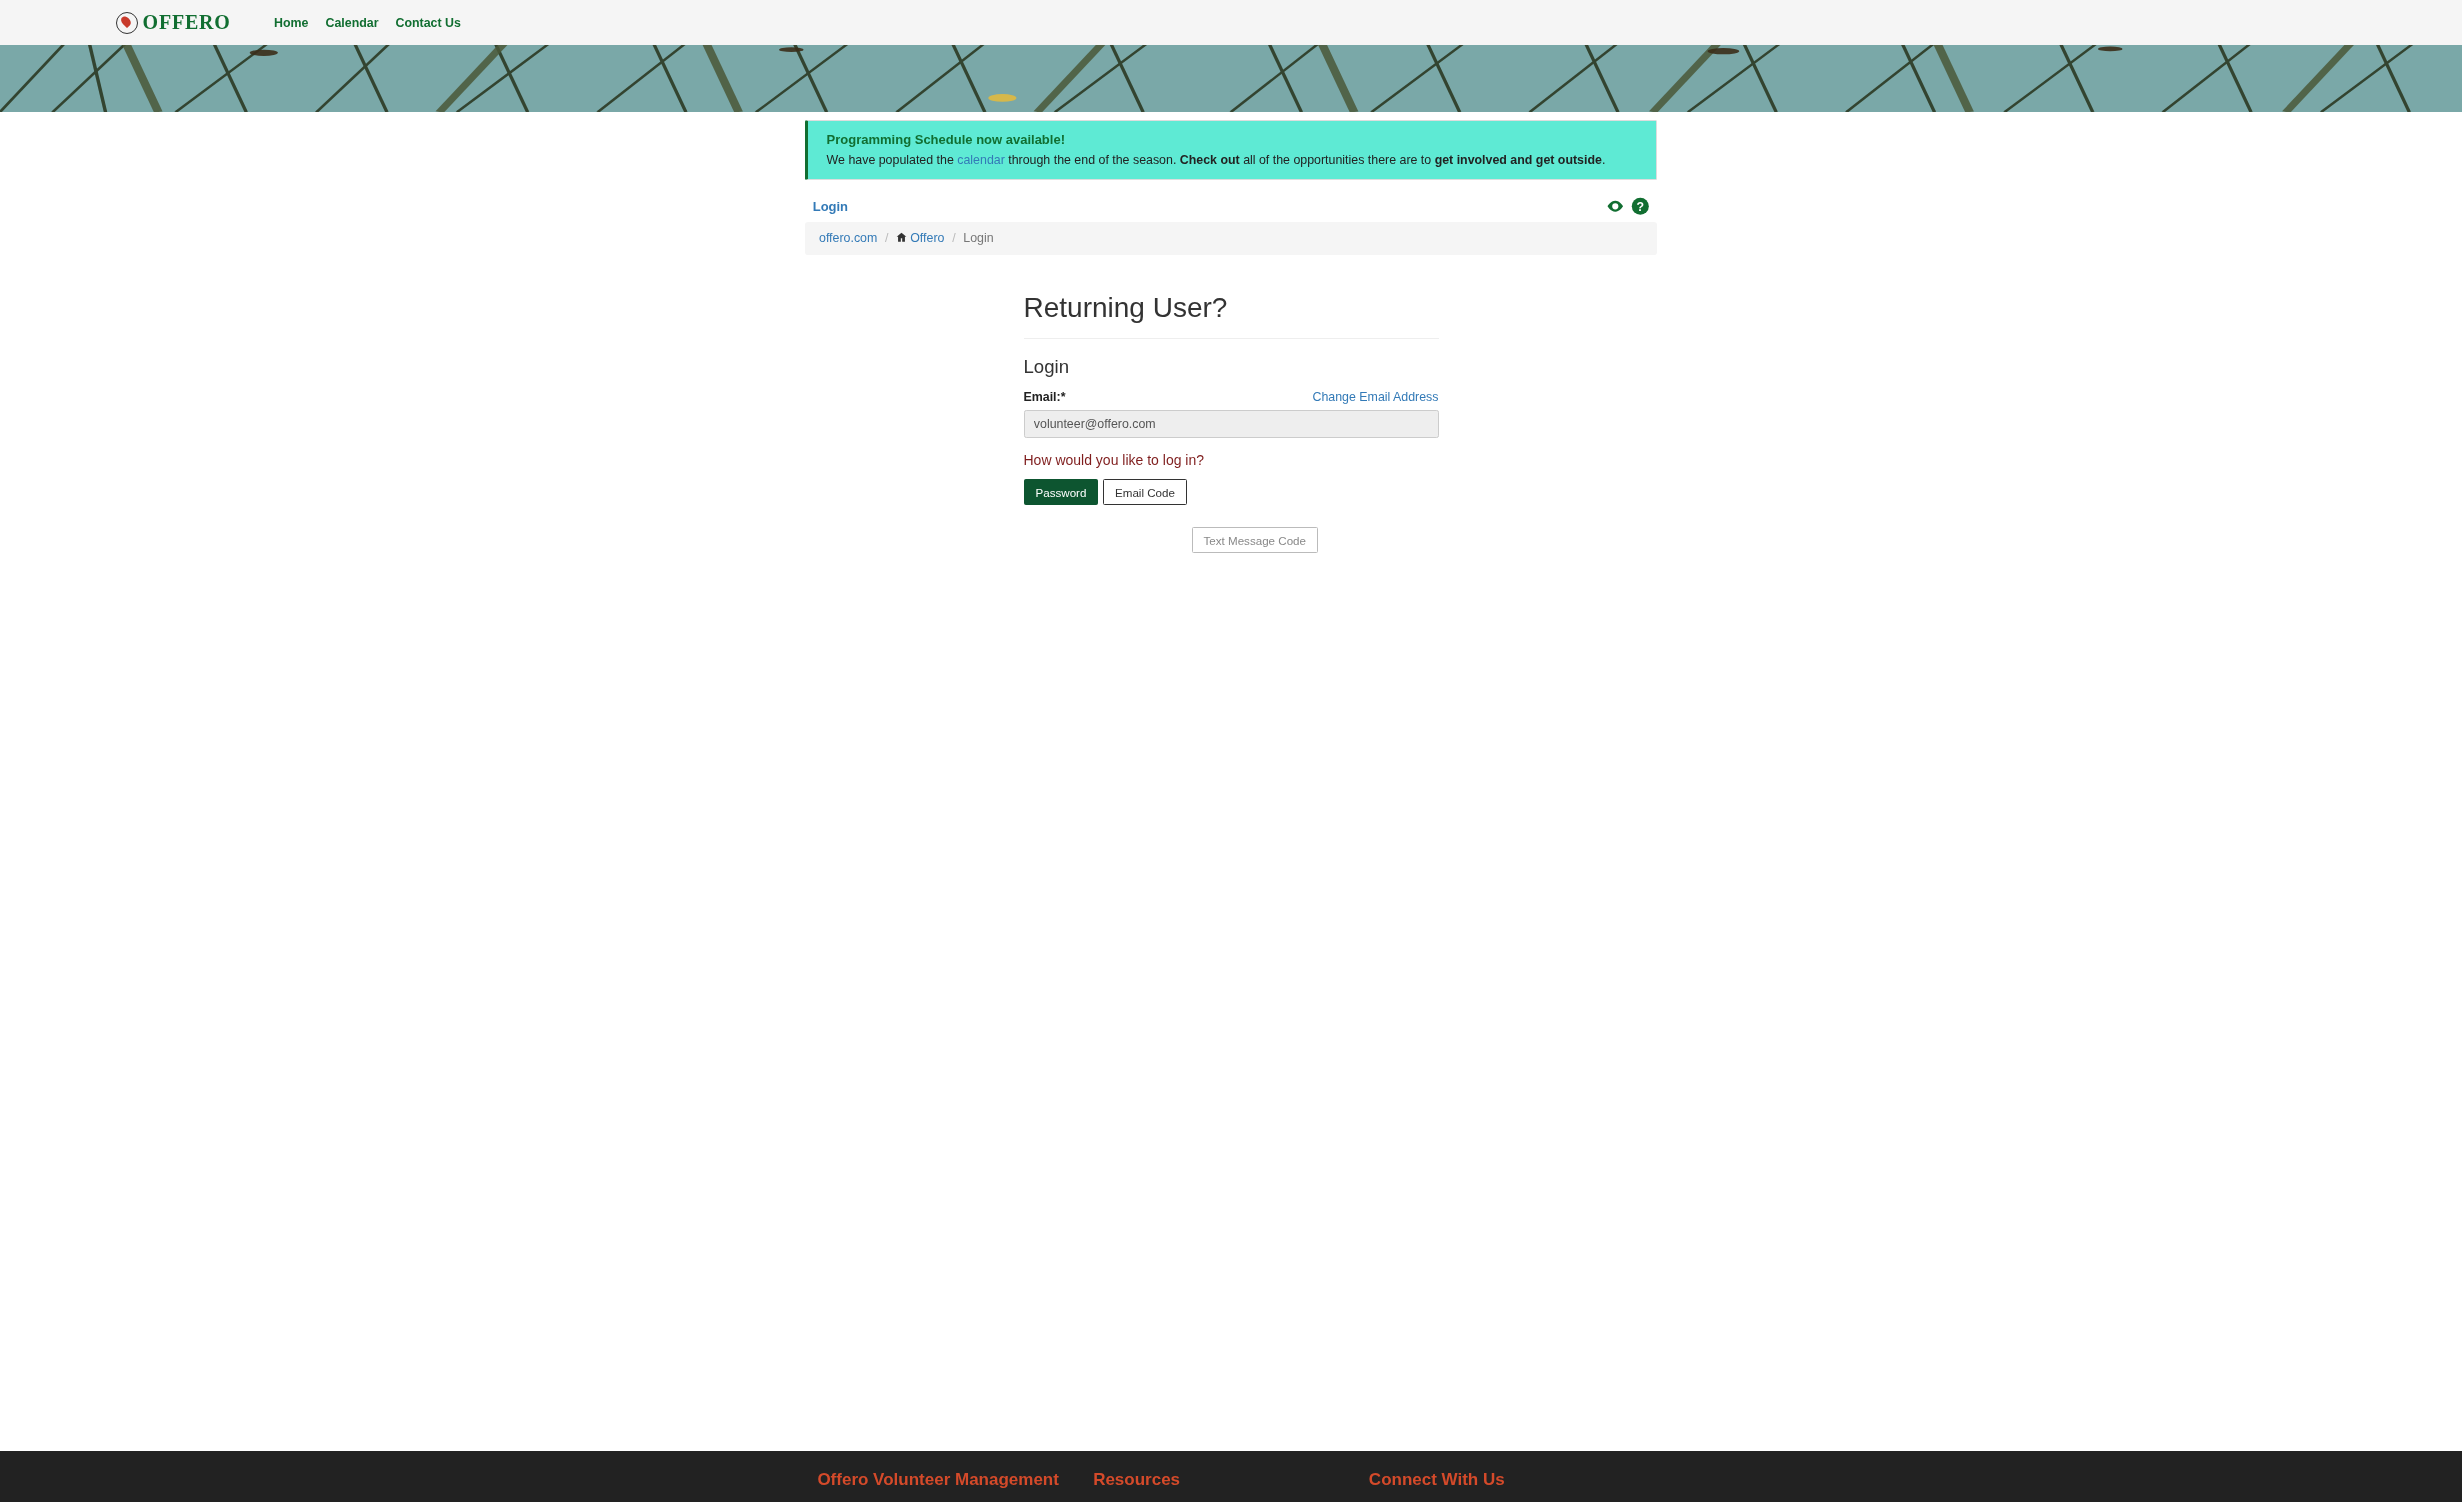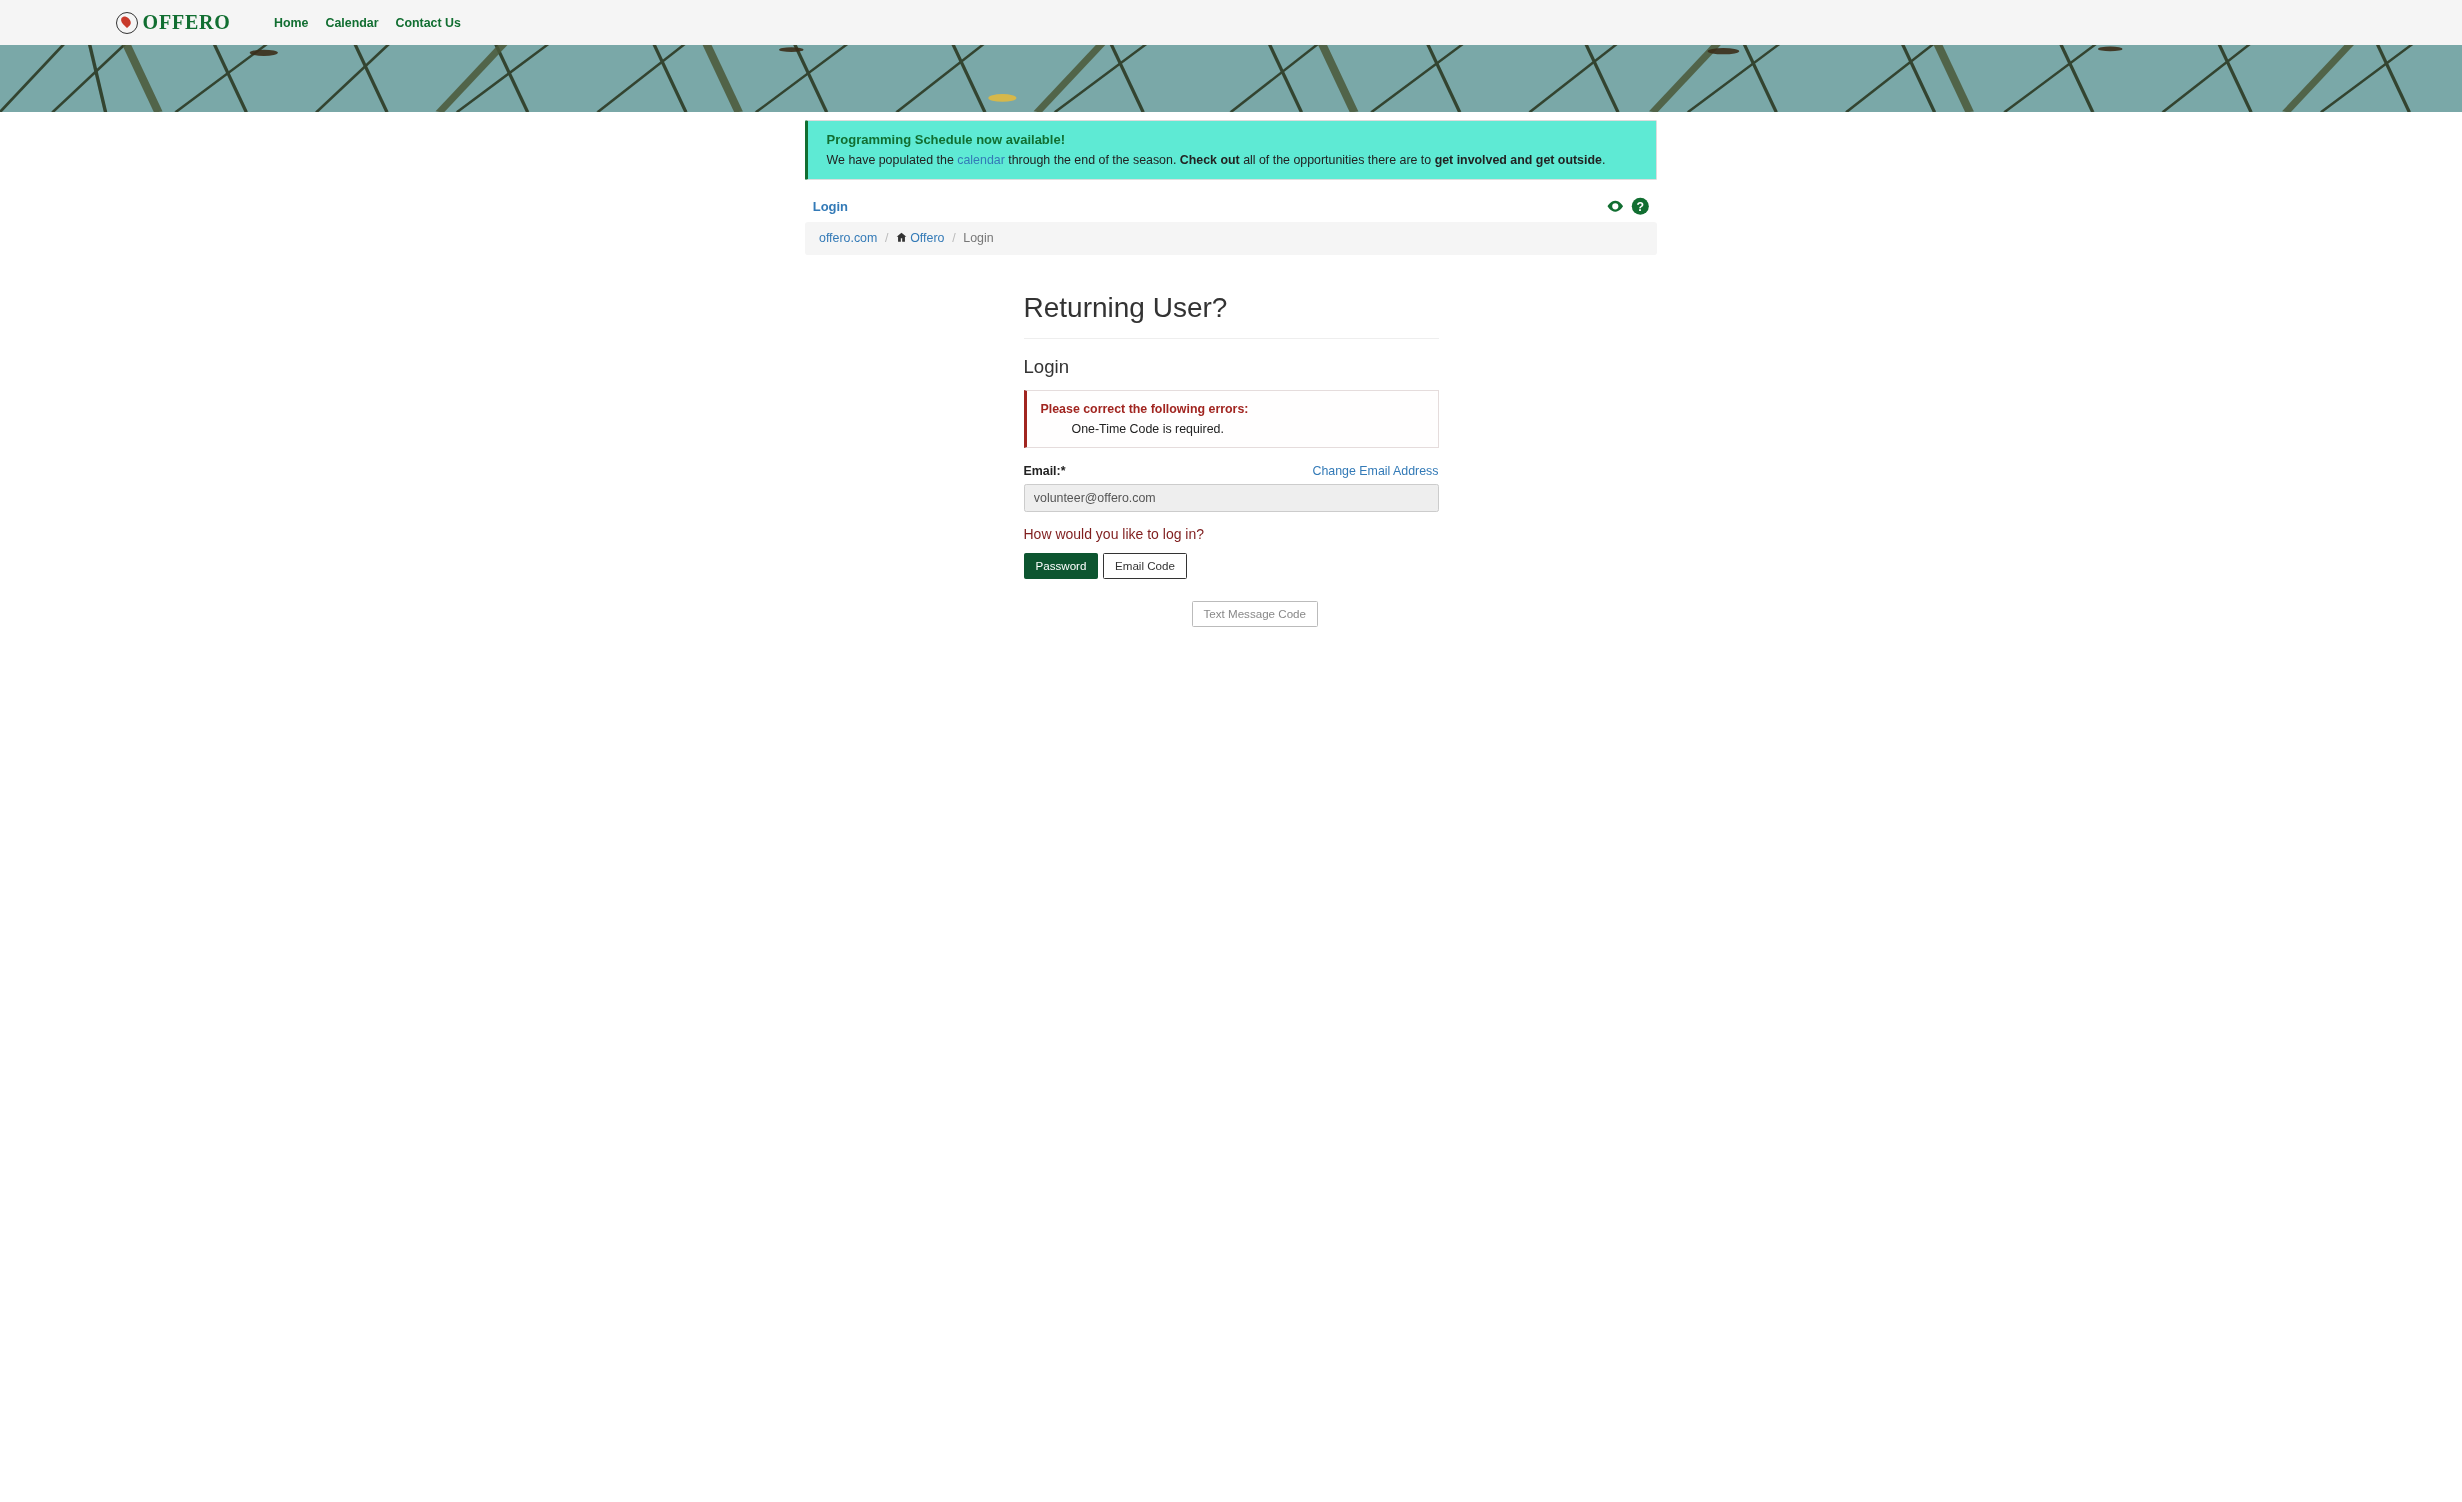--- a/index.html
+++ b/index.html
@@ -359,41 +359,48 @@
       </span>
       <span class="sep">/</span>
       <span class="current">Login</span>
     </div>
 
     <div class="login-block">
       <h1>Returning User?</h1>
       <hr>
       <h2>Login</h2>
 
-      <div class="error-panel">
-        <div class="error-title">Please correct the following errors:</div>
-        <ul class="error-list">
-          <li>One-Time Code is required.</li>
-        </ul>
-      </div>
 
       <div class="form-row-head">
         <span class="form-label">Email:*</span>
         <a class="form-link-right">Change Email Address</a>
       </div>
       <input class="text-input" disabled="" value="volunteer@offero.com" style="">
 
       <div class="prompt">How would you like to log in?</div>
 
       <div class="btn-row">
         <button class="btn primary">Password</button>
         <button class="btn">Email Code</button>
         <button class="btn muted">Text Message Code</button>
       </div>
     </div>
 
   </div>
 
   <div class="spacer-grow"></div>
 
+  <div class="footer">
+    <div class="footer-inner">
+      <div class="footer-col">
+        <h3>Offero Volunteer Management</h3>
+      </div>
+      <div class="footer-col col-c">
+        <h3>Resources</h3>
+      </div>
+      <div class="footer-col">
+        <h3>Connect With Us</h3>
+      </div>
+    </div>
+  </div>
 
 </div>
 
 
 </body></html>

